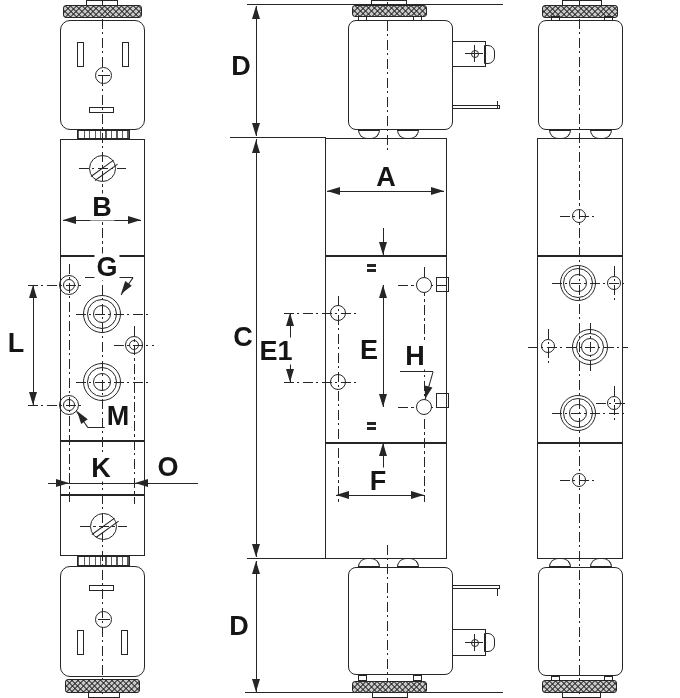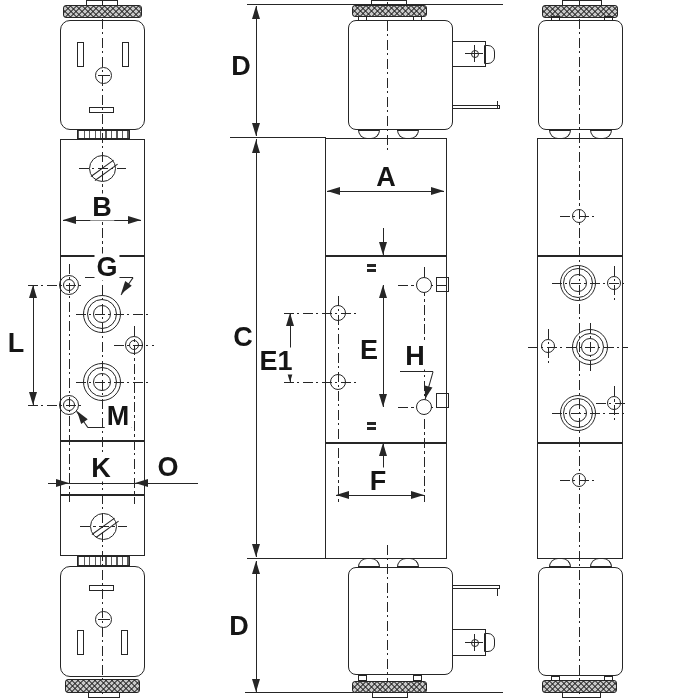--- a/index.html
+++ b/index.html
@@ -255,19 +255,19 @@
 
   <b class="lbl" style="left:102px;top:207px">B</b>
   <b class="lbl" style="left:107px;top:267px">G</b>
   <b class="lbl" style="left:16px;top:343px">L</b>
   <b class="lbl" style="left:118px;top:416px">M</b>
   <b class="lbl" style="left:101px;top:468px">K</b>
   <b class="lbl" style="left:168px;top:467px">O</b>
   <b class="lbl" style="left:241px;top:66px">D</b>
   <b class="lbl" style="left:386px;top:177px">A</b>
   <b class="lbl" style="left:243px;top:337px">C</b>
-  <b class="lbl" style="left:276px;top:361px">E1</b>
+  <b class="lbl" style="left:276px;top:351px">E1</b>
   <b class="lbl" style="left:369px;top:350px">E</b>
   <b class="lbl" style="left:415px;top:356px">H</b>
   <b class="lbl" style="left:378px;top:481px">F</b>
   <b class="lbl" style="left:239px;top:626px">D</b>
 
 </div>
 
 </body></html>

